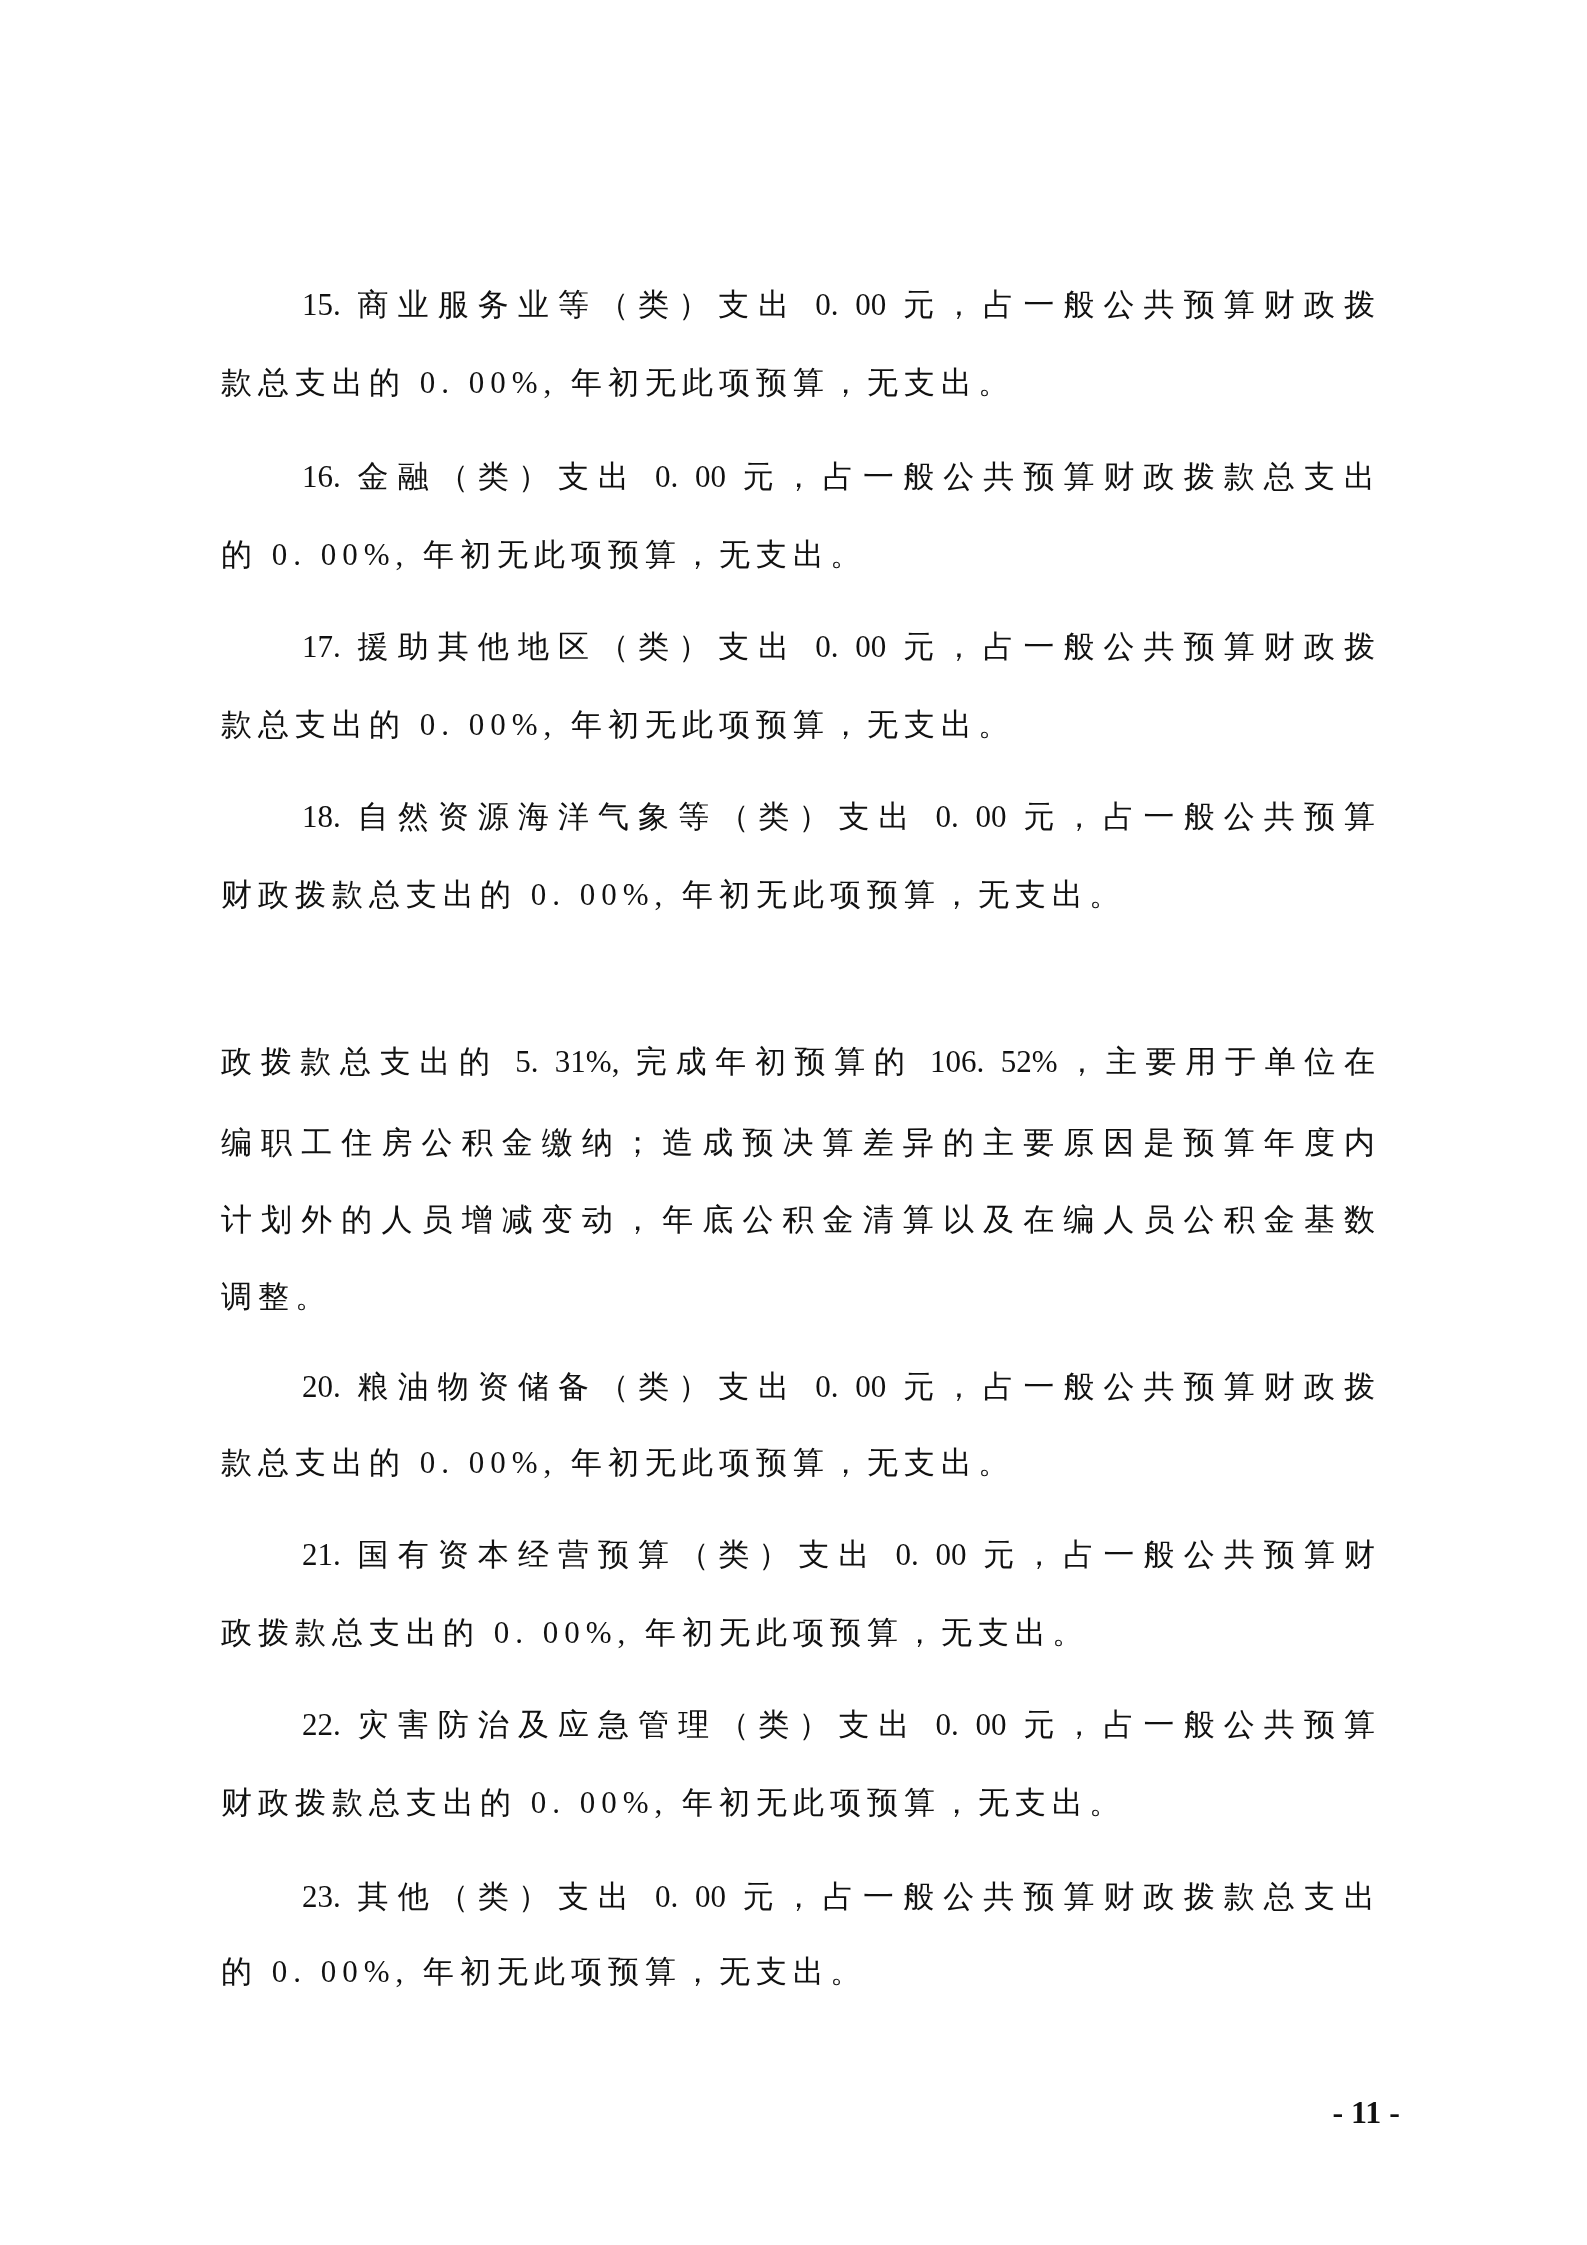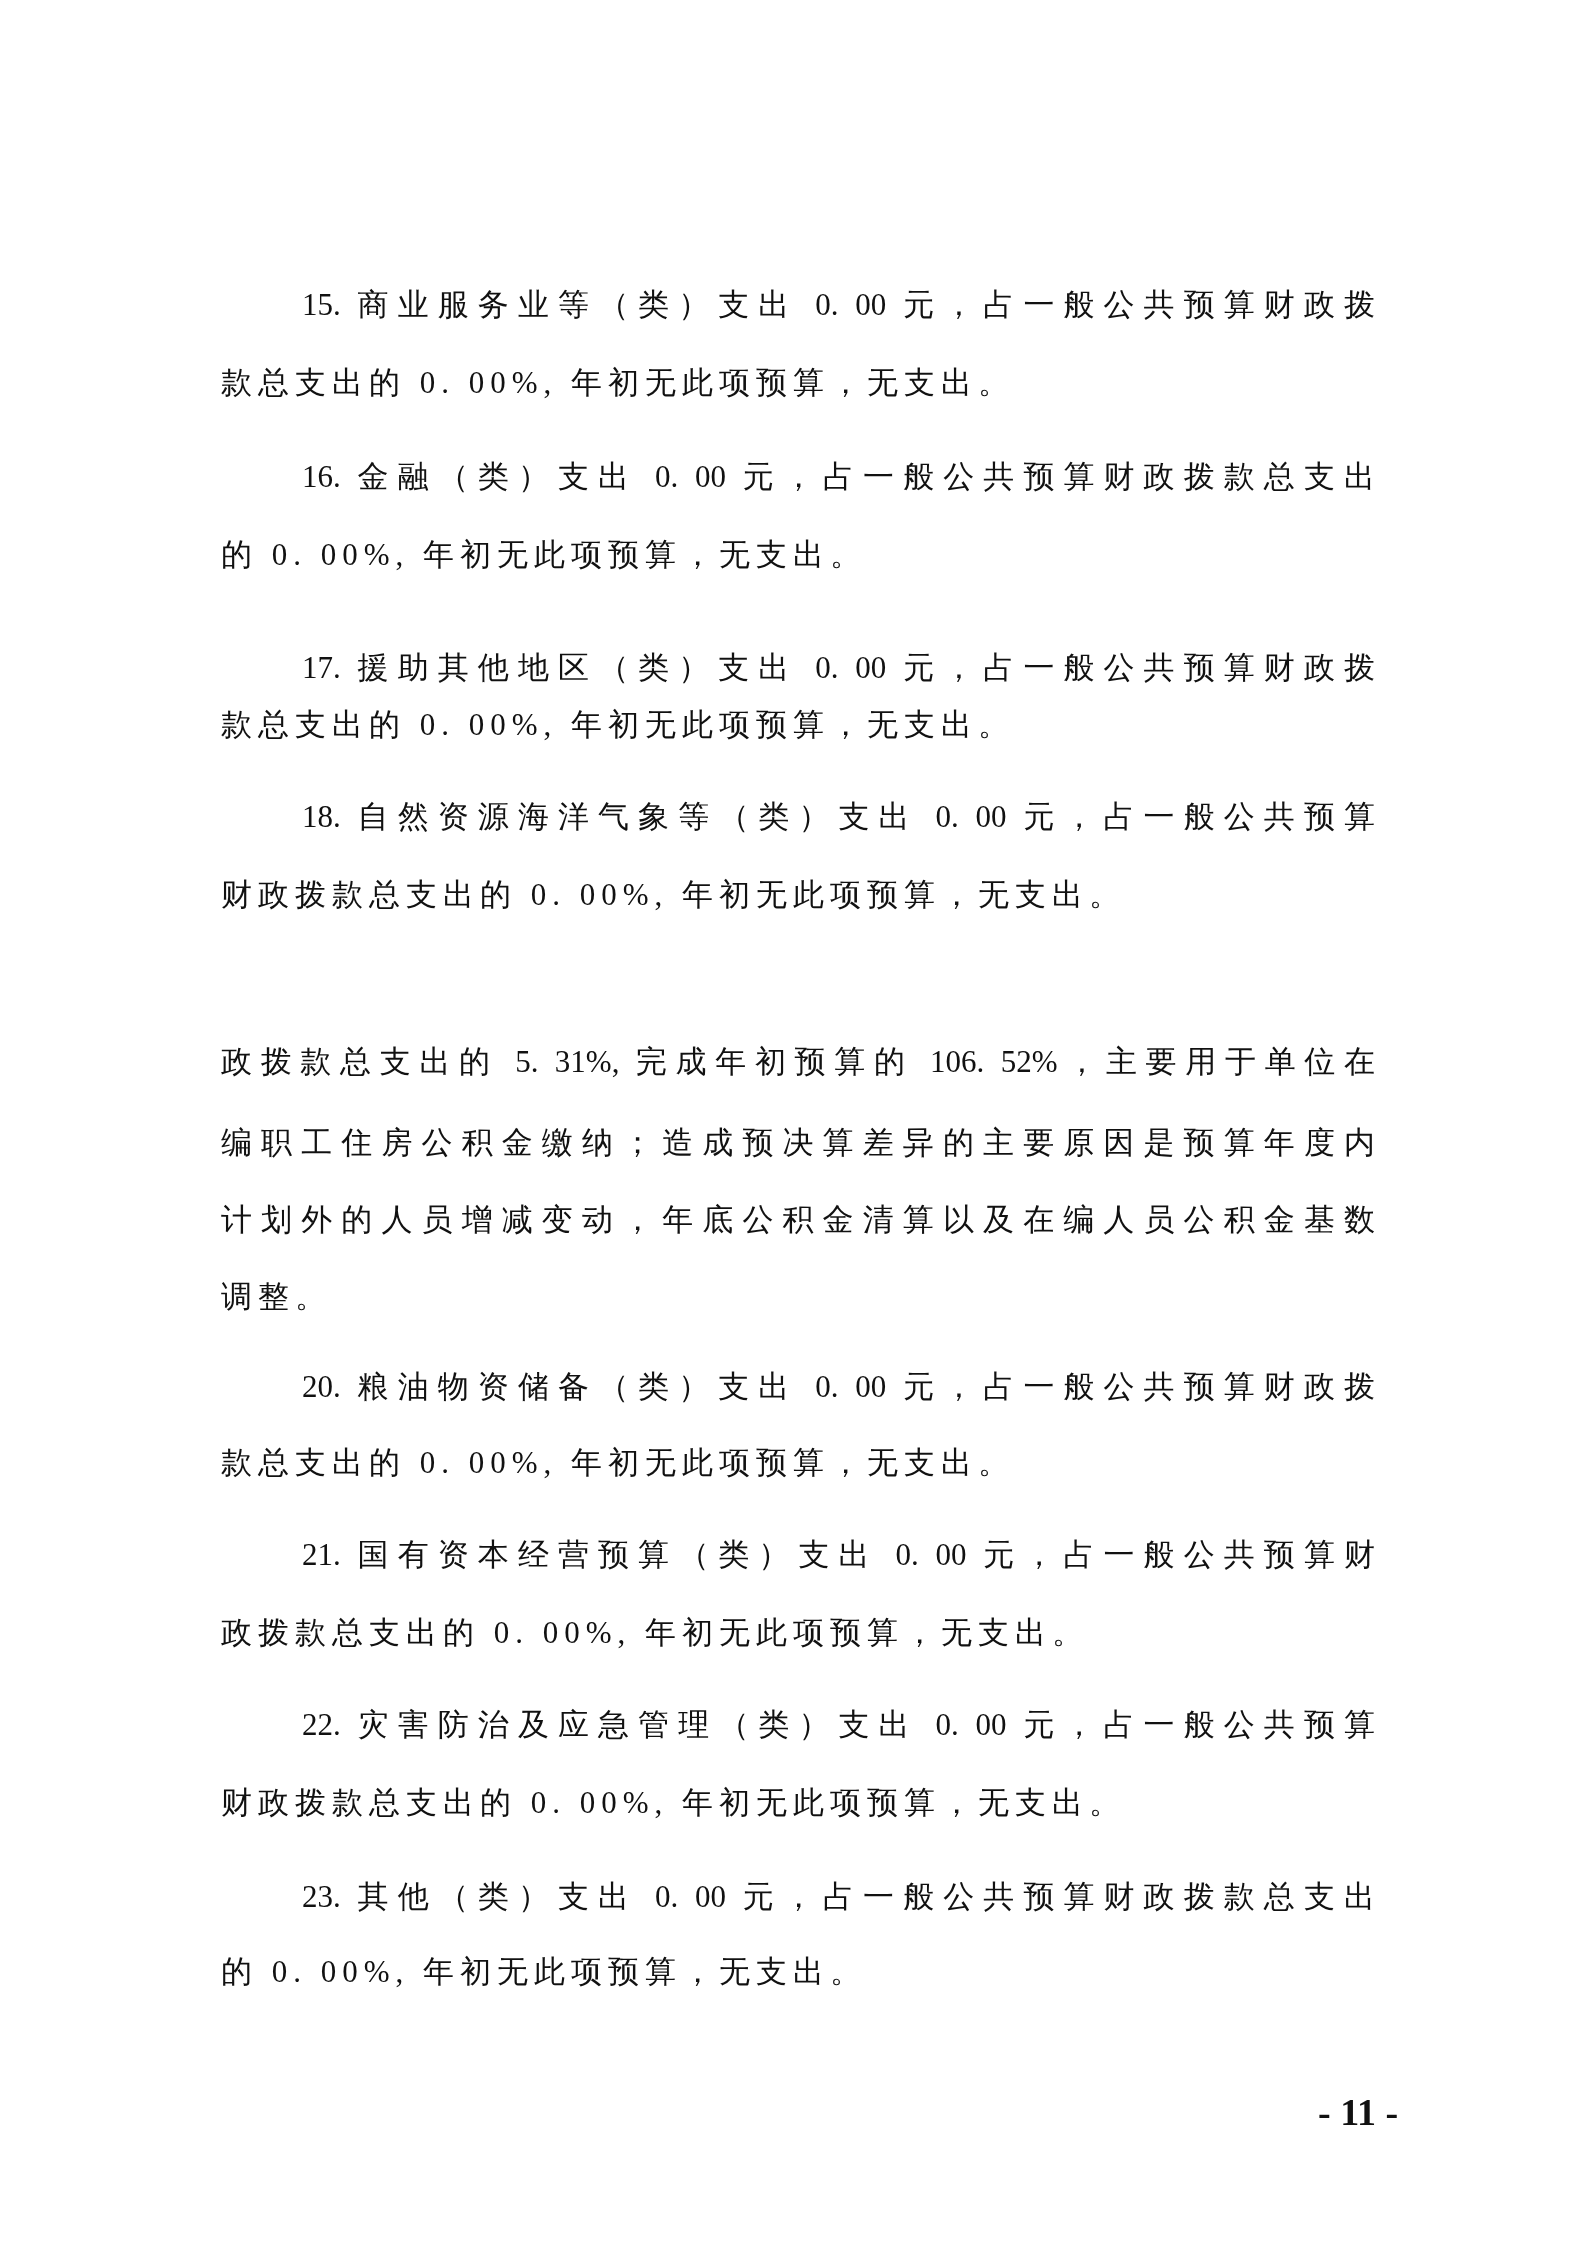--- a/index.html
+++ b/index.html
@@ -19,39 +19,39 @@
   .line.first { left: 302px; width: 1073px; text-align: justify; text-align-last: justify; letter-spacing: 0; }
   .line.last { left: 221px; text-align: center; }
   .pagenum {
     position: absolute;
     left: 1318px;
     top: 2092px;
     width: 82px;
     height: 40px;
     line-height: 40px;
     font-family: "Liberation Serif", "DejaVu Serif", serif;
-    font-size: 38px;
+    font-size: 32px;
     font-weight: bold;
     color: #111111;
-    text-align: left;
+    text-align: right;
     white-space: nowrap;
   }
 </style>
 </head>
 <body>
 
 <div class="page">
 
   <div class="line first" style="top:283px">15. 商业服务业等（类）支出 0. 00 元，占一般公共预算财政拨</div>
   <div class="line last" style="top:361px">款总支出的 0. 00%, 年初无此项预算，无支出。</div>
 
   <div class="line first" style="top:455px">16. 金融（类）支出 0. 00 元，占一般公共预算财政拨款总支出</div>
   <div class="line last" style="top:533px">的 0. 00%, 年初无此项预算，无支出。</div>
 
-  <div class="line first" style="top:646px">17. 援助其他地区（类）支出 0. 00 元，占一般公共预算财政拨</div>
+  <div class="line first" style="top:625px">17. 援助其他地区（类）支出 0. 00 元，占一般公共预算财政拨</div>
   <div class="line last" style="top:703px">款总支出的 0. 00%, 年初无此项预算，无支出。</div>
 
   <div class="line first" style="top:795px">18. 自然资源海洋气象等（类）支出 0. 00 元，占一般公共预算</div>
   <div class="line last" style="top:873px">财政拨款总支出的 0. 00%, 年初无此项预算，无支出。</div>
 
   <div class="line full" style="top:1040px">政拨款总支出的 5. 31%, 完成年初预算的 106. 52%，主要用于单位在</div>
   <div class="line full" style="top:1121px">编职工住房公积金缴纳；造成预决算差异的主要原因是预算年度内</div>
   <div class="line full" style="top:1198px">计划外的人员增减变动，年底公积金清算以及在编人员公积金基数</div>
   <div class="line last" style="top:1275px">调整。</div>
 

